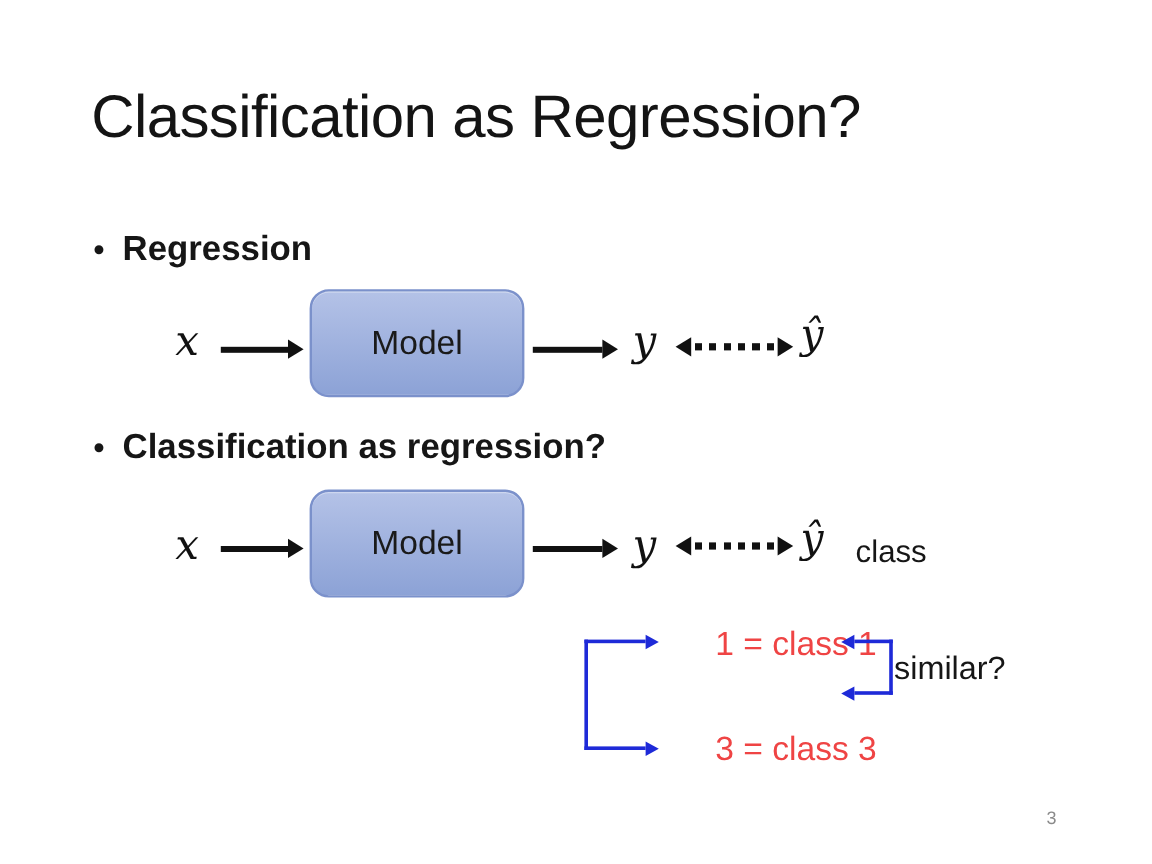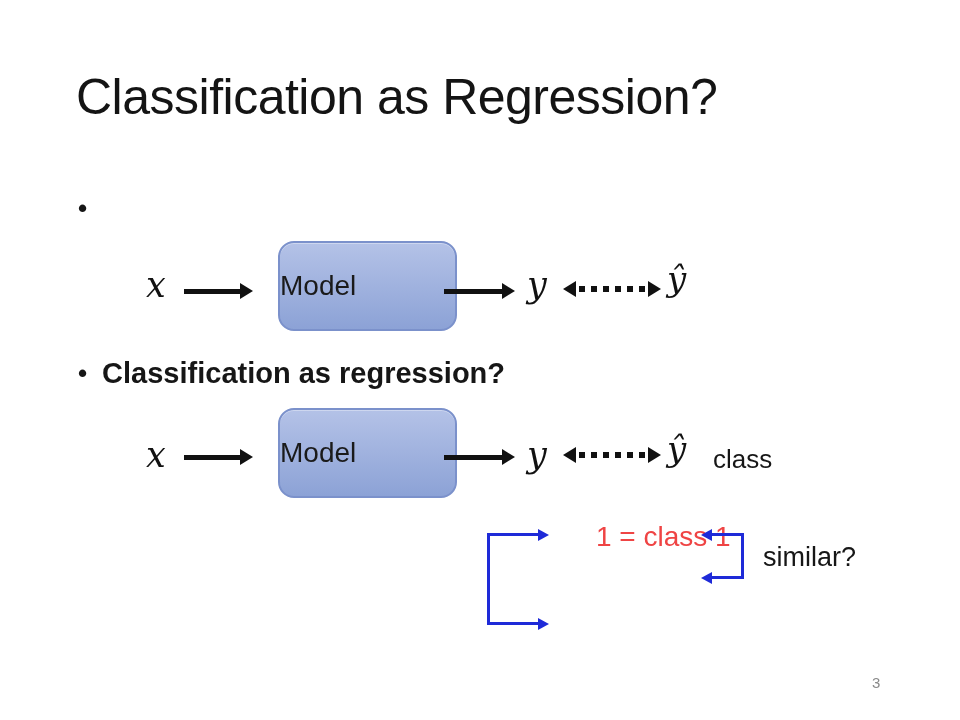--- a/index.html
+++ b/index.html
@@ -17,22 +17,22 @@
     font-size:29px; font-weight:600; color:#161616; white-space:nowrap;
   }
   .bullet-marker { font-size:26px; line-height:36px; }
   .bullet-text { line-height:36px; }
 
   .model-box {
     position:absolute; width:179px; height:90px; border-radius:16px;
     background:linear-gradient(180deg, var(--box-gradient-top,#b4c2e7) 0%, var(--box-gradient-bottom,#8ca2d6) 100%);
     border:2px solid var(--box-border,#7b91cb);
     box-shadow: inset 0 1px 0 rgba(255,255,255,0.35);
-    display:flex; align-items:center; 
-    font-size:28px; font-weight:400; color:#1a1a1a; box-sizing:border-box;margin-left:20px;
+    display:flex; align-items:center; justify-content:center;
+    font-size:28px; font-weight:400; color:#1a1a1a; box-sizing:border-box;
   }
   .math {
     position:absolute; font-family:"DejaVu Serif","Liberation Serif",serif;
     font-style:italic; font-size:35px; line-height:42px; color:#111; white-space:nowrap;
   }
   .arrow-right { position:absolute; display:flex; align-items:center; height:16px; }
   .arrow-right .shaft { flex:1; height:5px; background:var(--ink,#111); }
   .arrow-right .head {
     width:0; height:0;
     border-top:8px solid transparent; border-bottom:8px solid transparent;
@@ -72,20 +72,21 @@
 </style>
 </head>
 <body>
 
 <div class="slide">
 
   <div class="title">Classification as Regression?</div>
 
   <div class="bullet-line" style="top:190px;">
     <span class="bullet-marker">•</span>
+    <span class="bullet-text">Regression</span>
   </div>
 
   <div class="math" style="left:146px; top:264px;">x</div>
   <div class="arrow-right" style="left:184px; top:283px; width:69px;">
     <div class="shaft"></div>
     <div class="head"></div>
   </div>
   <div class="model-box" style="left:258px; top:241px;">
     <span>Model</span>
   </div>
@@ -121,22 +122,23 @@
   <div class="math" style="left:527px; top:434px;">y</div>
   <div class="dotted-arrow" style="left:563px; top:447px; width:98px;">
     <div class="head-left"></div>
     <div class="dots"></div>
     <div class="head-right"></div>
   </div>
   <div class="math" style="left:667px; top:428px; font-size:34px;">ŷ</div>
   <div class="plain-label" style="left:713px; top:444px;">class</div>
 
   <div class="map-row" style="top:520px;">1 = class 1</div>
+  <div class="map-row" style="top:607px;">3 = class 3</div>
 
-  <div class="question" style="left:763px; top:542px;text-align:center;">similar?</div>
+  <div class="question" style="left:745px; top:542px;text-align:center;">similar?</div>
 
   <div class="bl" style="left:487px; top:533px; width:3px; height:92px;"></div>
   <div class="bl" style="left:487px; top:533px; width:51px; height:3px;"></div>
   <div class="blue-head-right" style="left:538px; top:529px;"></div>
   <div class="bl" style="left:487px; top:622px; width:51px; height:3px;"></div>
   <div class="blue-head-right" style="left:538px; top:618px;"></div>
 
   <div class="blue-head-left" style="left:701px; top:529px;"></div>
   <div class="bl" style="left:712px; top:533px; width:32px; height:3px;"></div>
   <div class="bl" style="left:741px; top:533px; width:3px; height:46px;"></div>

